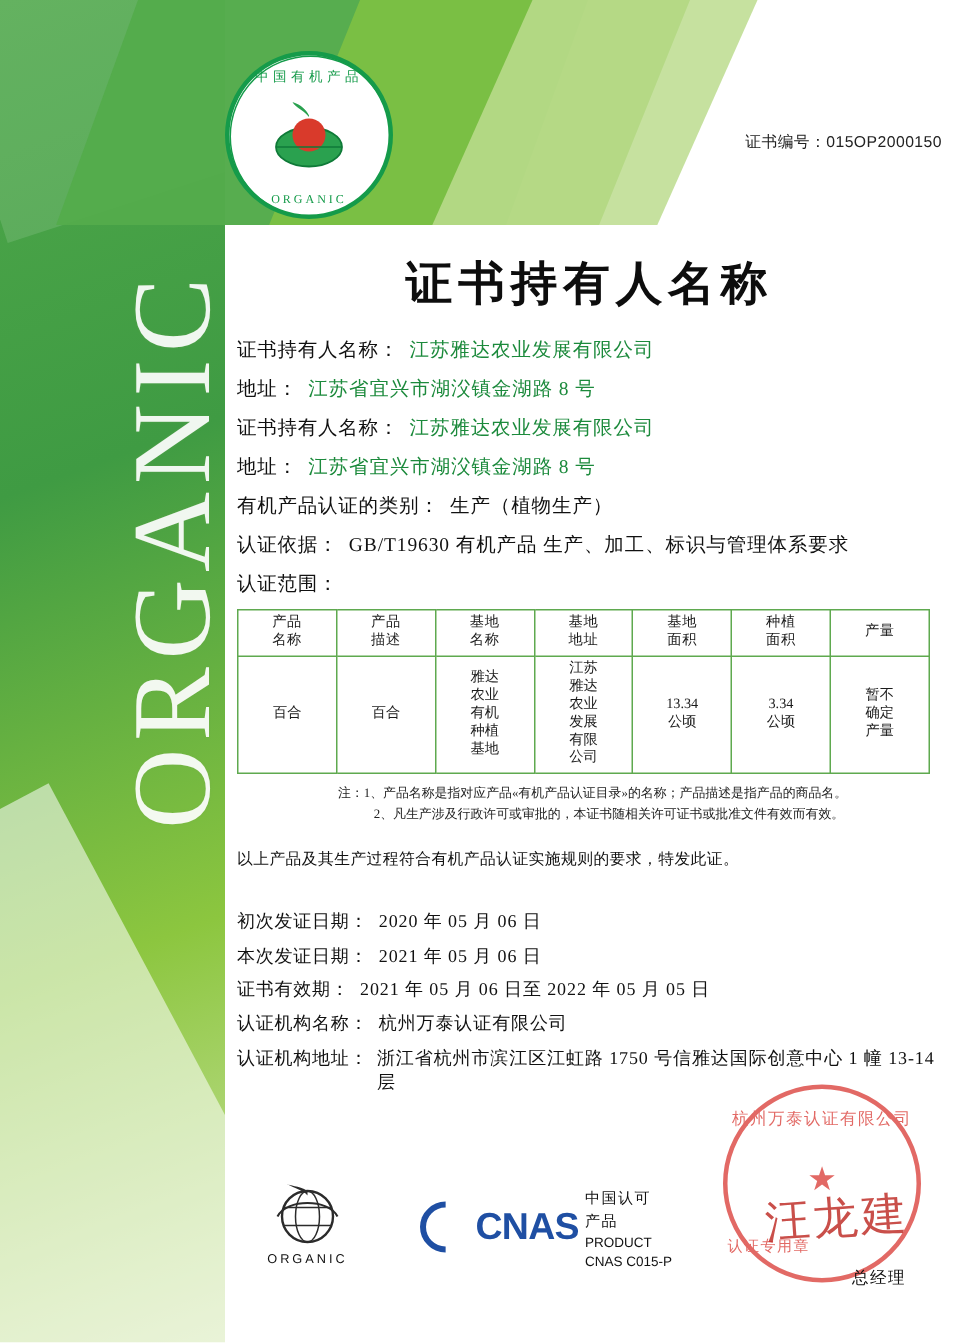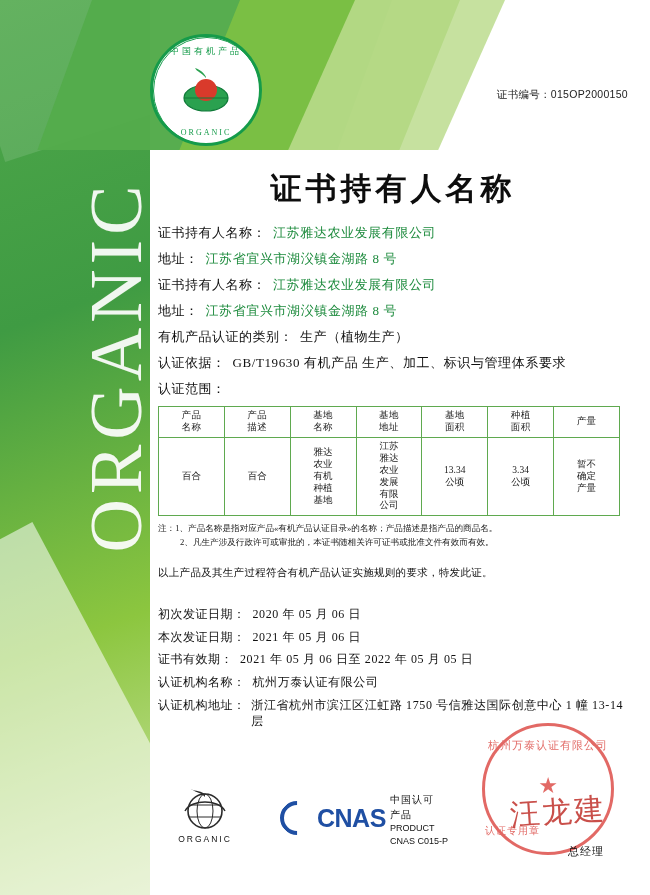--- a/index.html
+++ b/index.html
@@ -244,20 +244,21 @@
   table.products td {
     height: 50px;
     font-size: 9.5px;
   }
   .notes {
     margin: 6px 0 16px 8px;
     font-size: 8.6px;
     line-height: 1.6;
     color: #222;
     padding-right: 18px;
+    text-align: center;
   }
   .notes .note-line {
     display: block;
     white-space: nowrap;
   }
   .notes .note-line.indent {
     padding-left: 22px;
   }
   .statement {
     margin: 7px 0 0 8px;

